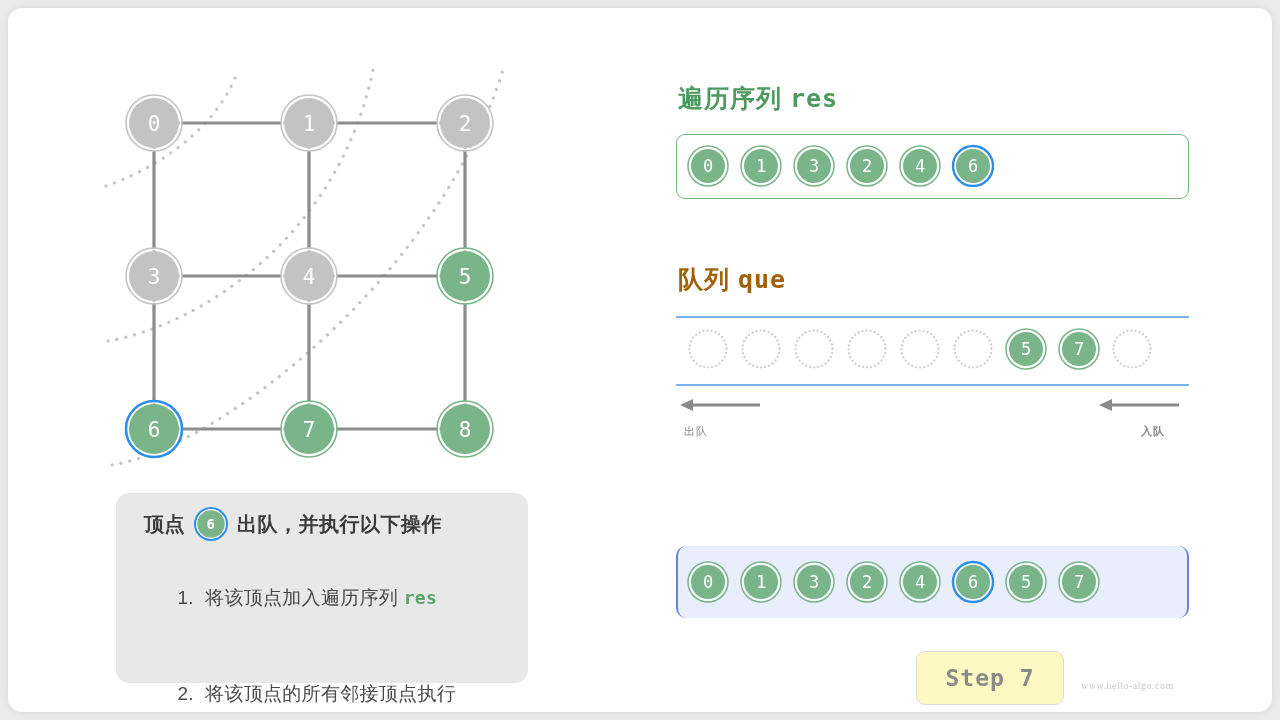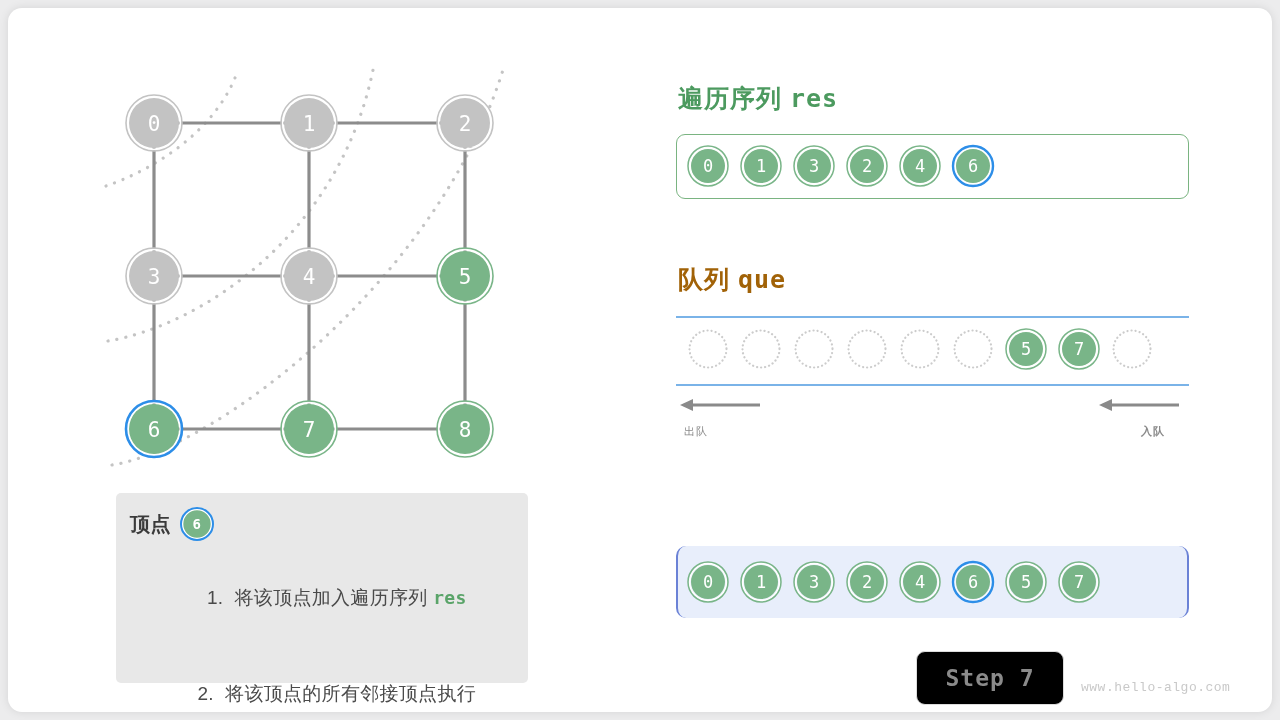--- a/index.html
+++ b/index.html
@@ -19,36 +19,35 @@
   #graph-svg{position:absolute;left:0;top:0;}
 
   .node-label{
     font-family:"DejaVu Sans Mono","Liberation Mono",monospace;
     font-size:21px;fill:#ffffff;text-anchor:middle;dominant-baseline:central;
   }
 
   
   #caption-box{
     position:absolute;left:108px;top:485px;width:412px;height:190px;
-    background:#e8e8e8;border-radius:5px;box-sizing:border-box;
-    padding:14px 18px 12px 14px;
+    background:#e8e8e8;border-radius:13px;box-sizing:border-box;
+    padding:14px 18px 12px 28px;
   }
   #caption-head{
     display:flex;align-items:center;gap:9px;
     font-size:20px;font-weight:bold;color:#3b3b3b;
     letter-spacing:.5px;margin-bottom:9px;
   }
   .head-chip{
     width:34px;height:34px;flex:0 0 34px;position:relative;
   }
   .head-chip svg{display:block;}
   .caption-line{
     font-size:19px;color:#4a4a4a;line-height:32px;white-space:pre;
     letter-spacing:.3px;
-    text-align:center;
   }
   .code-green{color:#5aa469;font-family:"DejaVu Sans Mono","Liberation Mono",monospace;font-weight:bold;font-size:18px;}
 
   
   #right-panel{position:absolute;left:660px;top:0;width:560px;height:720px;}
   .sec-title{
     position:absolute;font-size:25px;font-weight:bold;letter-spacing:1px;
   }
   .sec-title .mono{
     font-family:"DejaVu Sans Mono","Liberation Mono",monospace;
@@ -85,29 +84,29 @@
   .chip-t{
     position:absolute;left:0;top:0;width:44px;height:44px;
     display:flex;align-items:center;justify-content:center;
     font-family:"DejaVu Sans Mono","Liberation Mono",monospace;
     font-size:17px;color:#ffffff;
   }
 
   
   #step-badge{
     position:absolute;left:908px;top:643px;width:146px;height:52px;
-    background:#000000;border:1.5px solid #dcdcdc;border-radius:9px;
+    background:#fef9c3;border:1.5px solid #dcdcdc;border-radius:9px;
     display:flex;align-items:center;justify-content:center;
     font-family:"DejaVu Sans Mono","Liberation Mono",monospace;
     font-size:23px;font-weight:bold;color:#8a8a8a;letter-spacing:1px;
   }
   #watermark{
     position:absolute;left:1073px;top:672px;
-    font-family:Liberation Mono, monospace;
-    font-size:13px;color:#c9c9c9;letter-spacing:.5px;
+    font-family:Liberation Serif, serif;
+    font-size:10px;color:#c9c9c9;letter-spacing:.5px;
   }
 </style>
 </head>
 <body>
 
 <div class="card">
 
   <div id="graph-panel">
     <svg id="graph-svg" width="600" height="500">
       <g id="g-curves">
@@ -192,20 +191,21 @@
     <div id="caption-head">
       <span>顶点</span>
       <span class="head-chip">
         <svg width="34" height="34">
           <circle cx="17" cy="17" r="14.5" fill="#79b588"></circle>
           <circle cx="17" cy="17" r="14.5" fill="none" stroke="#ffffff" stroke-width="1.6"></circle>
           <circle cx="17" cy="17" r="16" fill="none" stroke="#2d8ee8" stroke-width="2"></circle>
         </svg>
         <span class="chip-t" style="width:34px;height:34px;font-size:14px;">6</span>
       </span>
+      <span>出队，并执行以下操作</span>
     </div>
     <div class="caption-line">
       <span>1.</span><span>&nbsp; </span><span>将该顶点加入遍历序列 </span><span class="code-green">res</span>
     </div>
     <div class="caption-line">
       <span>2.</span><span>&nbsp; </span><span>将该顶点的所有邻接顶点执行</span>
     </div>
 
   </div>
 

